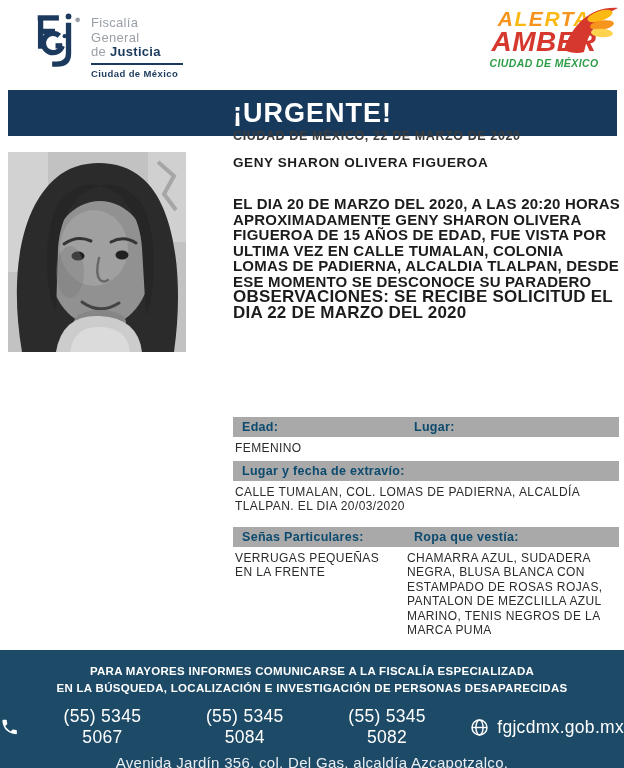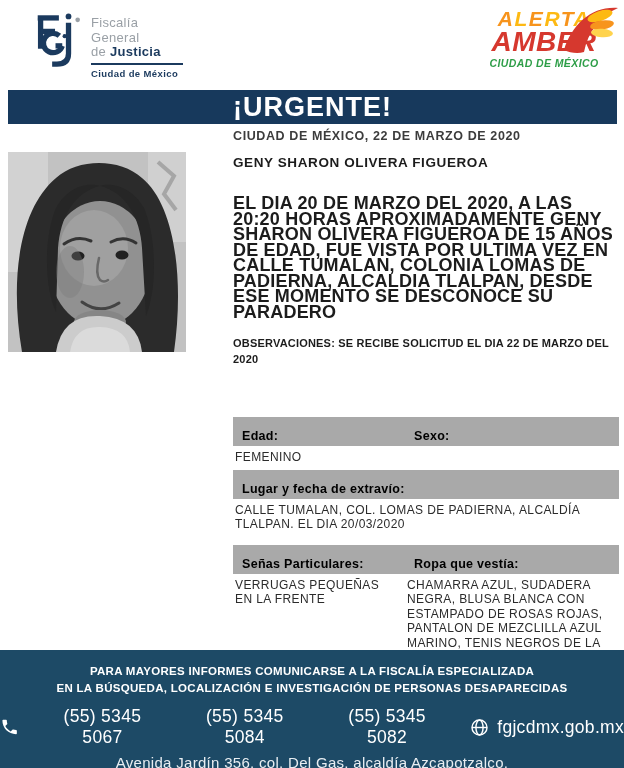--- a/index.html
+++ b/index.html
@@ -16,41 +16,41 @@
   .fgj-city { font-size: 9.5px; color: #1B3A5E; font-weight: 600; letter-spacing: .4px; }
 
   .amber-logo { position: absolute; right: 14px; top: 8px; width: 132px; text-align: center; font-style: italic; }
   .amber-alerta { font-size: 21px; font-weight: 800; letter-spacing: 1.5px; line-height: 21px; }
   .lc-a { color: #F7941D; } .lc-b { color: #FDB913; }
   .amber-amber { font-size: 28px; font-weight: 800; color: #D6382E; letter-spacing: .5px; line-height: 26px; }
   .amber-city { font-size: 10.5px; font-weight: 800; color: #2E9E48; letter-spacing: .4px; margin-top: 2px; }
   .amber-swoosh { position: absolute; right: -10px; top: -6px; width: 58px; height: 52px; }
 
   
-  .banner { position: absolute; left: 8px; right: 7px; top: 90px; height: 34px; background: #17395C;
+  .banner { position: absolute; left: 8px; right: 7px; top: 90px; height: 46px; background: #17395C;
             display: flex; align-items: center; justify-content: center; }
   .banner-title { color: #fff; font-size: 27px; font-weight: 700; letter-spacing: 1px; }
 
   .dateline { position: absolute; left: 233px; top: 129px; font-size: 12.5px; font-weight: 600;
               color: #3c3c3c; letter-spacing: .6px; }
 
   
   .photo { position: absolute; left: 8px; top: 152px; width: 178px; height: 200px;
            filter: grayscale(100%) contrast(1.03); }
 
   
   .content { position: absolute; left: 233px; top: 155px; width: 388px; color: #1c1c1c; }
   .person-name { font-size: 13.5px; font-weight: 700; letter-spacing: .6px; }
-  .desc { margin-top: 26px; font-size: 18px; font-weight: 700; line-height: 15.5px; letter-spacing: .2px; }
-  .obs  { margin-top: 16px; font-size: 11px; font-weight: 700; line-height: 15.5px; letter-spacing: .2px; }
+  .desc { margin-top: 26px; font-size: 15px; font-weight: 700; line-height: 15.5px; letter-spacing: .2px; }
+  .obs  { font-size: 17px; font-weight: 700; line-height: 15.5px; letter-spacing: .2px; }
 
   
   .details { position: absolute; left: 233px; top: 417px; width: 386px; }
   .hrow { display: flex; background: #A9A9A9; }
-  .hcell { padding: 12px 0 3px 9px; font-size: 12.5px; font-weight: 700; color: #000000; letter-spacing: .3px; }
+  .hcell { padding: 3px 0 3px 9px; font-size: 12.5px; font-weight: 700; color: #0c4a6e; letter-spacing: .3px; }
   .col-l { width: 172px; flex: none; }
   .col-r { flex: 1; }
   .vrow { display: flex; }
   .vcell { padding: 4px 8px 5px 2px; font-size: 12px; color: #2b2b2b; letter-spacing: .4px; line-height: 14.5px; }
   .gap8 { height: 8px; }
 
   
   .footer { position: absolute; left: 0; right: 0; top: 650px; height: 121px; background: #1D4A66;
             color: #fff; text-align: center; }
   .f-info { padding-top: 13px; font-size: 11.5px; font-weight: 600; line-height: 17px; letter-spacing: .3px; }
@@ -132,21 +132,21 @@
 
   <div class="content">
     <div class="person-name">GENY SHARON OLIVERA FIGUEROA</div>
     <div class="desc">EL DIA 20 DE MARZO DEL 2020, A LAS 20:20 HORAS APROXIMADAMENTE GENY SHARON OLIVERA FIGUEROA DE 15 AÑOS DE EDAD, FUE VISTA POR ULTIMA VEZ EN CALLE TUMALAN, COLONIA LOMAS DE PADIERNA, ALCALDIA TLALPAN, DESDE ESE MOMENTO SE DESCONOCE SU PARADERO</div>
     <div class="obs">OBSERVACIONES: SE RECIBE SOLICITUD EL DIA 22 DE MARZO DEL 2020</div>
   </div>
 
   <div class="details">
     <div class="hrow">
       <div class="hcell col-l">Edad:</div>
-      <div class="hcell col-r">Sexo:</div>
+      <div class="hcell col-r">Lugar:</div>
     </div>
     <div class="vrow">
       <div class="vcell col-r">FEMENINO</div>
     </div>
     <div class="hrow">
       <div class="hcell">Lugar y fecha de extravío:</div>
     </div>
     <div class="vrow">
       <div class="vcell">CALLE TUMALAN, COL. LOMAS DE PADIERNA, ALCALDÍA TLALPAN. EL DIA 20/03/2020</div>
     </div>

